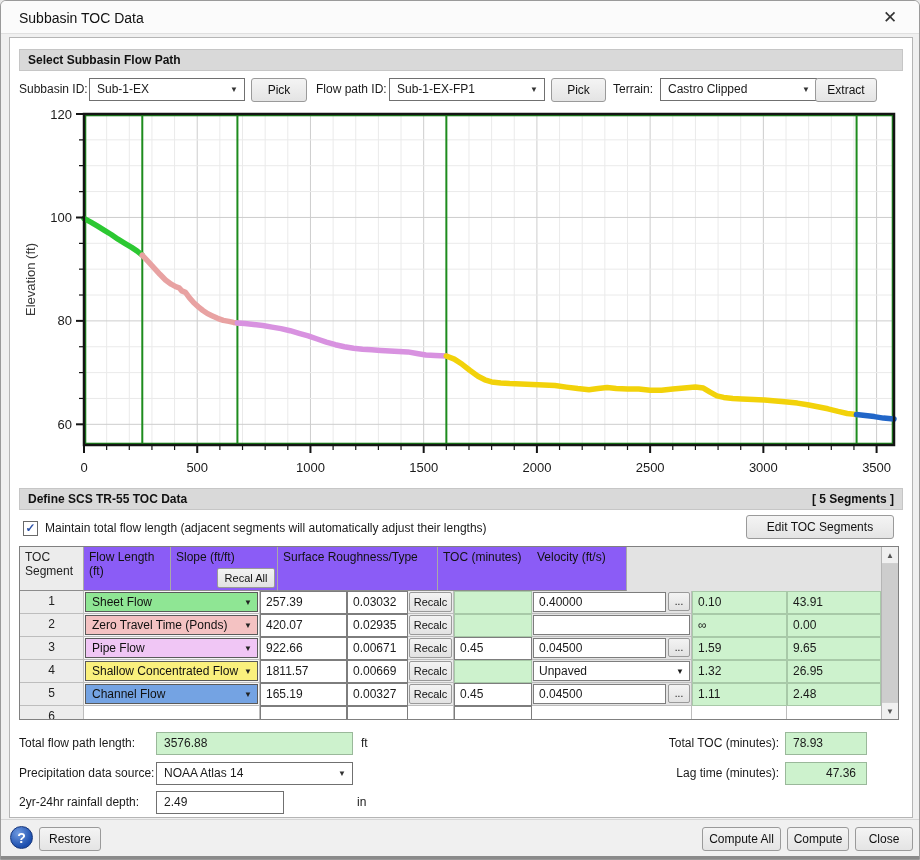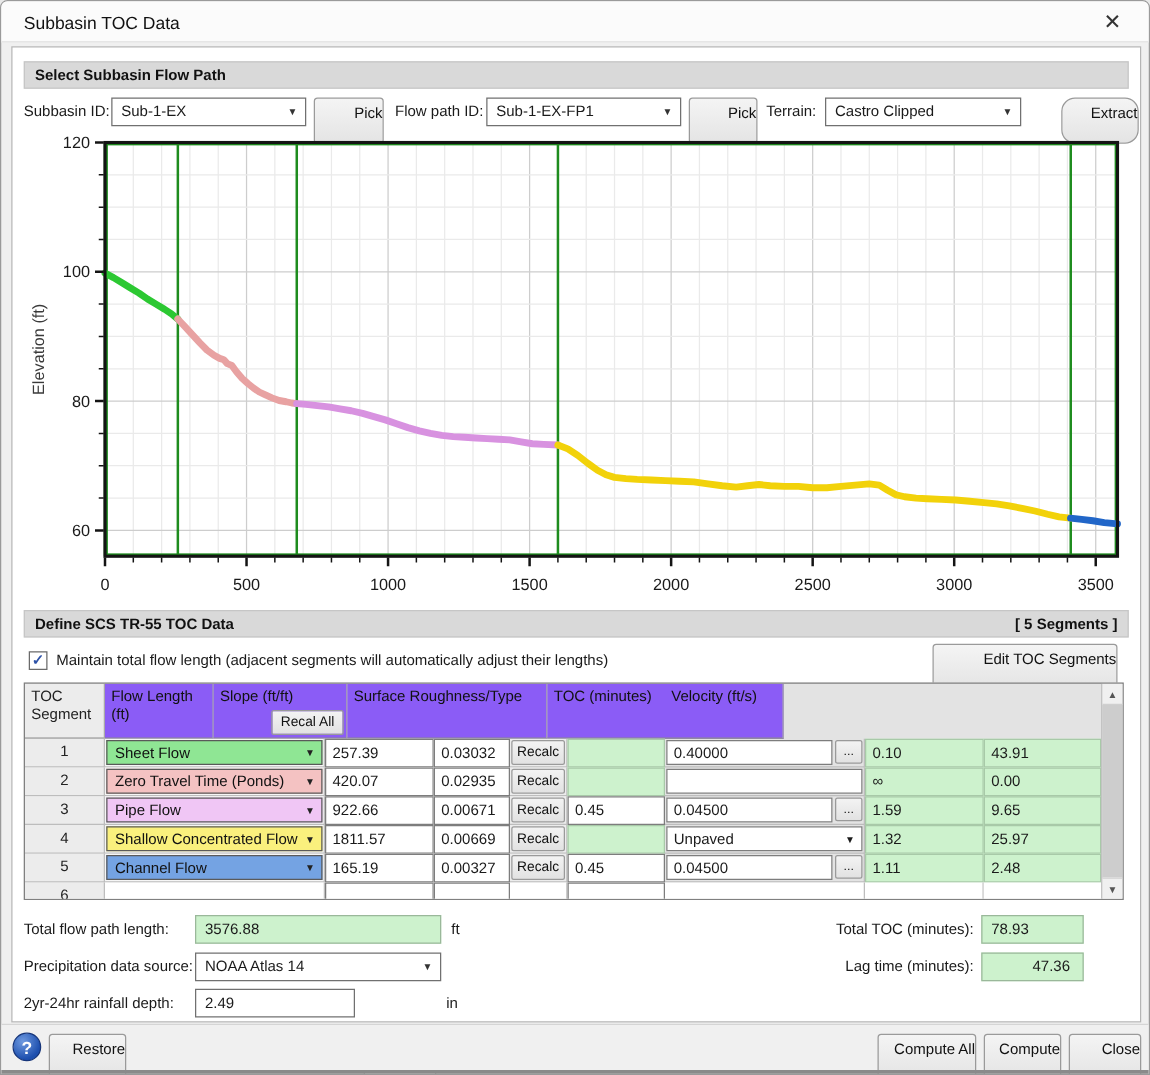--- a/index.html
+++ b/index.html
@@ -10,21 +10,21 @@
   #titlebar { position:absolute; left:0; top:0; width:100%; height:33px; background:#fbfbfb; border-bottom:1px solid #e0e0e0; }
   #title { position:absolute; left:18px; top:9px; font-size:14px; color:#111; }
   #close-x { position:absolute; right:16px; top:6px; font-size:17px; color:#333; width:26px; height:22px; text-align:center; line-height:22px; cursor:default; }
   
   #panel { position:absolute; left:8px; top:36px; width:904px; height:781px; background:#ffffff; border:1px solid #b5b5b5; }
   .section-bar { position:absolute; left:18px; width:884px; height:22px; background:#d9d9d9; border:1px solid #c6c6c6; line-height:20px; padding:0 8px; font-weight:bold; color:#111; }
   .badge-right { float:right; font-weight:bold; }
   .lbl { position:absolute; height:22px; line-height:22px; color:#1a1a1a; white-space:nowrap; }
   .dd { position:absolute; height:23px; background:#fff; border:1px solid #707070; line-height:21px; padding:0 20px 0 7px; white-space:nowrap; overflow:hidden; }
   .dd .arrow { position:absolute; right:6px; top:0; line-height:21px; font-size:8px; color:#333; }
-  .btn { position:absolute; height:37px; background:linear-gradient(#f4f4f4,#e4e4e4); border:1px solid #9a9a9a; border-radius:3px; text-align:right; line-height:22px; color:#111; cursor:default; }
+  .btn { position:absolute; height:24px; background:linear-gradient(#f4f4f4,#e4e4e4); border:1px solid #9a9a9a; border-radius:3px; text-align:center; line-height:22px; color:#111; cursor:default; }
   
   #chart-wrap { position:absolute; left:0; top:100px; width:920px; height:385px; }
   
   #checkbox-box { position:absolute; left:22px; top:520px; width:15px; height:15px; background:#fff; border:1px solid #6a6a6a; text-align:center; line-height:13px; font-size:12px; color:#2d52a8; font-weight:bold; }
   #checkbox-label { position:absolute; left:44px; top:518px; line-height:18px; }
   
   #toc-table { position:absolute; left:18px; top:545px; width:880px; height:174px; border:1px solid #808080; background:#e3e3e3; overflow:hidden; }
   .trow { display:flex; }
   .hcell { background:#8b5cf6; border-right:1px solid #a9a9a9; border-bottom:1px solid #8c8c8c; padding:3px 5px; color:#111; position:relative; }
   .hdr { height:44px; }
@@ -94,21 +94,21 @@
     <span>Sub-1-EX-FP1</span>
     <span class="arrow">▼</span>
   </div>
   <div class="btn" style="left:550px; top:77px; width:55px;">Pick</div>
 
   <span class="lbl" style="left:612px; top:77px;">Terrain:</span>
   <div class="dd" style="left:659px; top:77px; width:157px;">
     <span>Castro Clipped</span>
     <span class="arrow">▼</span>
   </div>
-  <div class="btn" style="left:848px; top:77px; width:62px;border-radius:11px;">Extract</div>
+  <div class="btn" style="left:814px; top:77px; width:62px;">Extract</div>
 
   <div id="chart-wrap">
     <svg id="chart-svg" width="920" height="385" viewBox="0 100 920 385">
         <rect x="83" y="113" width="810" height="331" fill="#ffffff"></rect>
         <line x1="83" y1="113" x2="83" y2="444" stroke="#cdcdcd" stroke-width="1"></line>
         <line x1="105.64543400952786" y1="113" x2="105.64543400952786" y2="444" stroke="#eaeaea" stroke-width="1"></line>
         <line x1="128.29086801905572" y1="113" x2="128.29086801905572" y2="444" stroke="#eaeaea" stroke-width="1"></line>
         <line x1="150.93630202858355" y1="113" x2="150.93630202858355" y2="444" stroke="#eaeaea" stroke-width="1"></line>
         <line x1="173.58173603811142" y1="113" x2="173.58173603811142" y2="444" stroke="#eaeaea" stroke-width="1"></line>
         <line x1="196.22717004763928" y1="113" x2="196.22717004763928" y2="444" stroke="#cdcdcd" stroke-width="1"></line>
@@ -321,21 +321,21 @@
       <div class="cell c-len white-cell">1811.57</div>
       <div class="cell c-slope white-cell">0.00669</div>
       <div class="cell c-recalc">
           <div class="mini-btn recalc-btn">Recalc</div>
         </div>
       <div class="cell c-rad green-cell"></div>
       <div class="cell c-rough">
         <div class="rough-dd"><span>Unpaved</span><span class="arrow" style="position:absolute; right:5px; top:0; font-size:8px;">▼</span></div>
       </div>
       <div class="cell c-vel green-cell">1.32</div>
-      <div class="cell c-toc green-cell">25.97</div>
+      <div class="cell c-toc green-cell">26.95</div>
     </div>
 
     <div class="trow brow">
       <div class="cell c-seg">5</div>
       <div class="cell c-type">
         <div class="type-pill ft-channel"><span>Channel Flow</span><span class="arrow">▼</span></div>
       </div>
       <div class="cell c-len white-cell">165.19</div>
       <div class="cell c-slope white-cell">0.00327</div>
       <div class="cell c-recalc">

